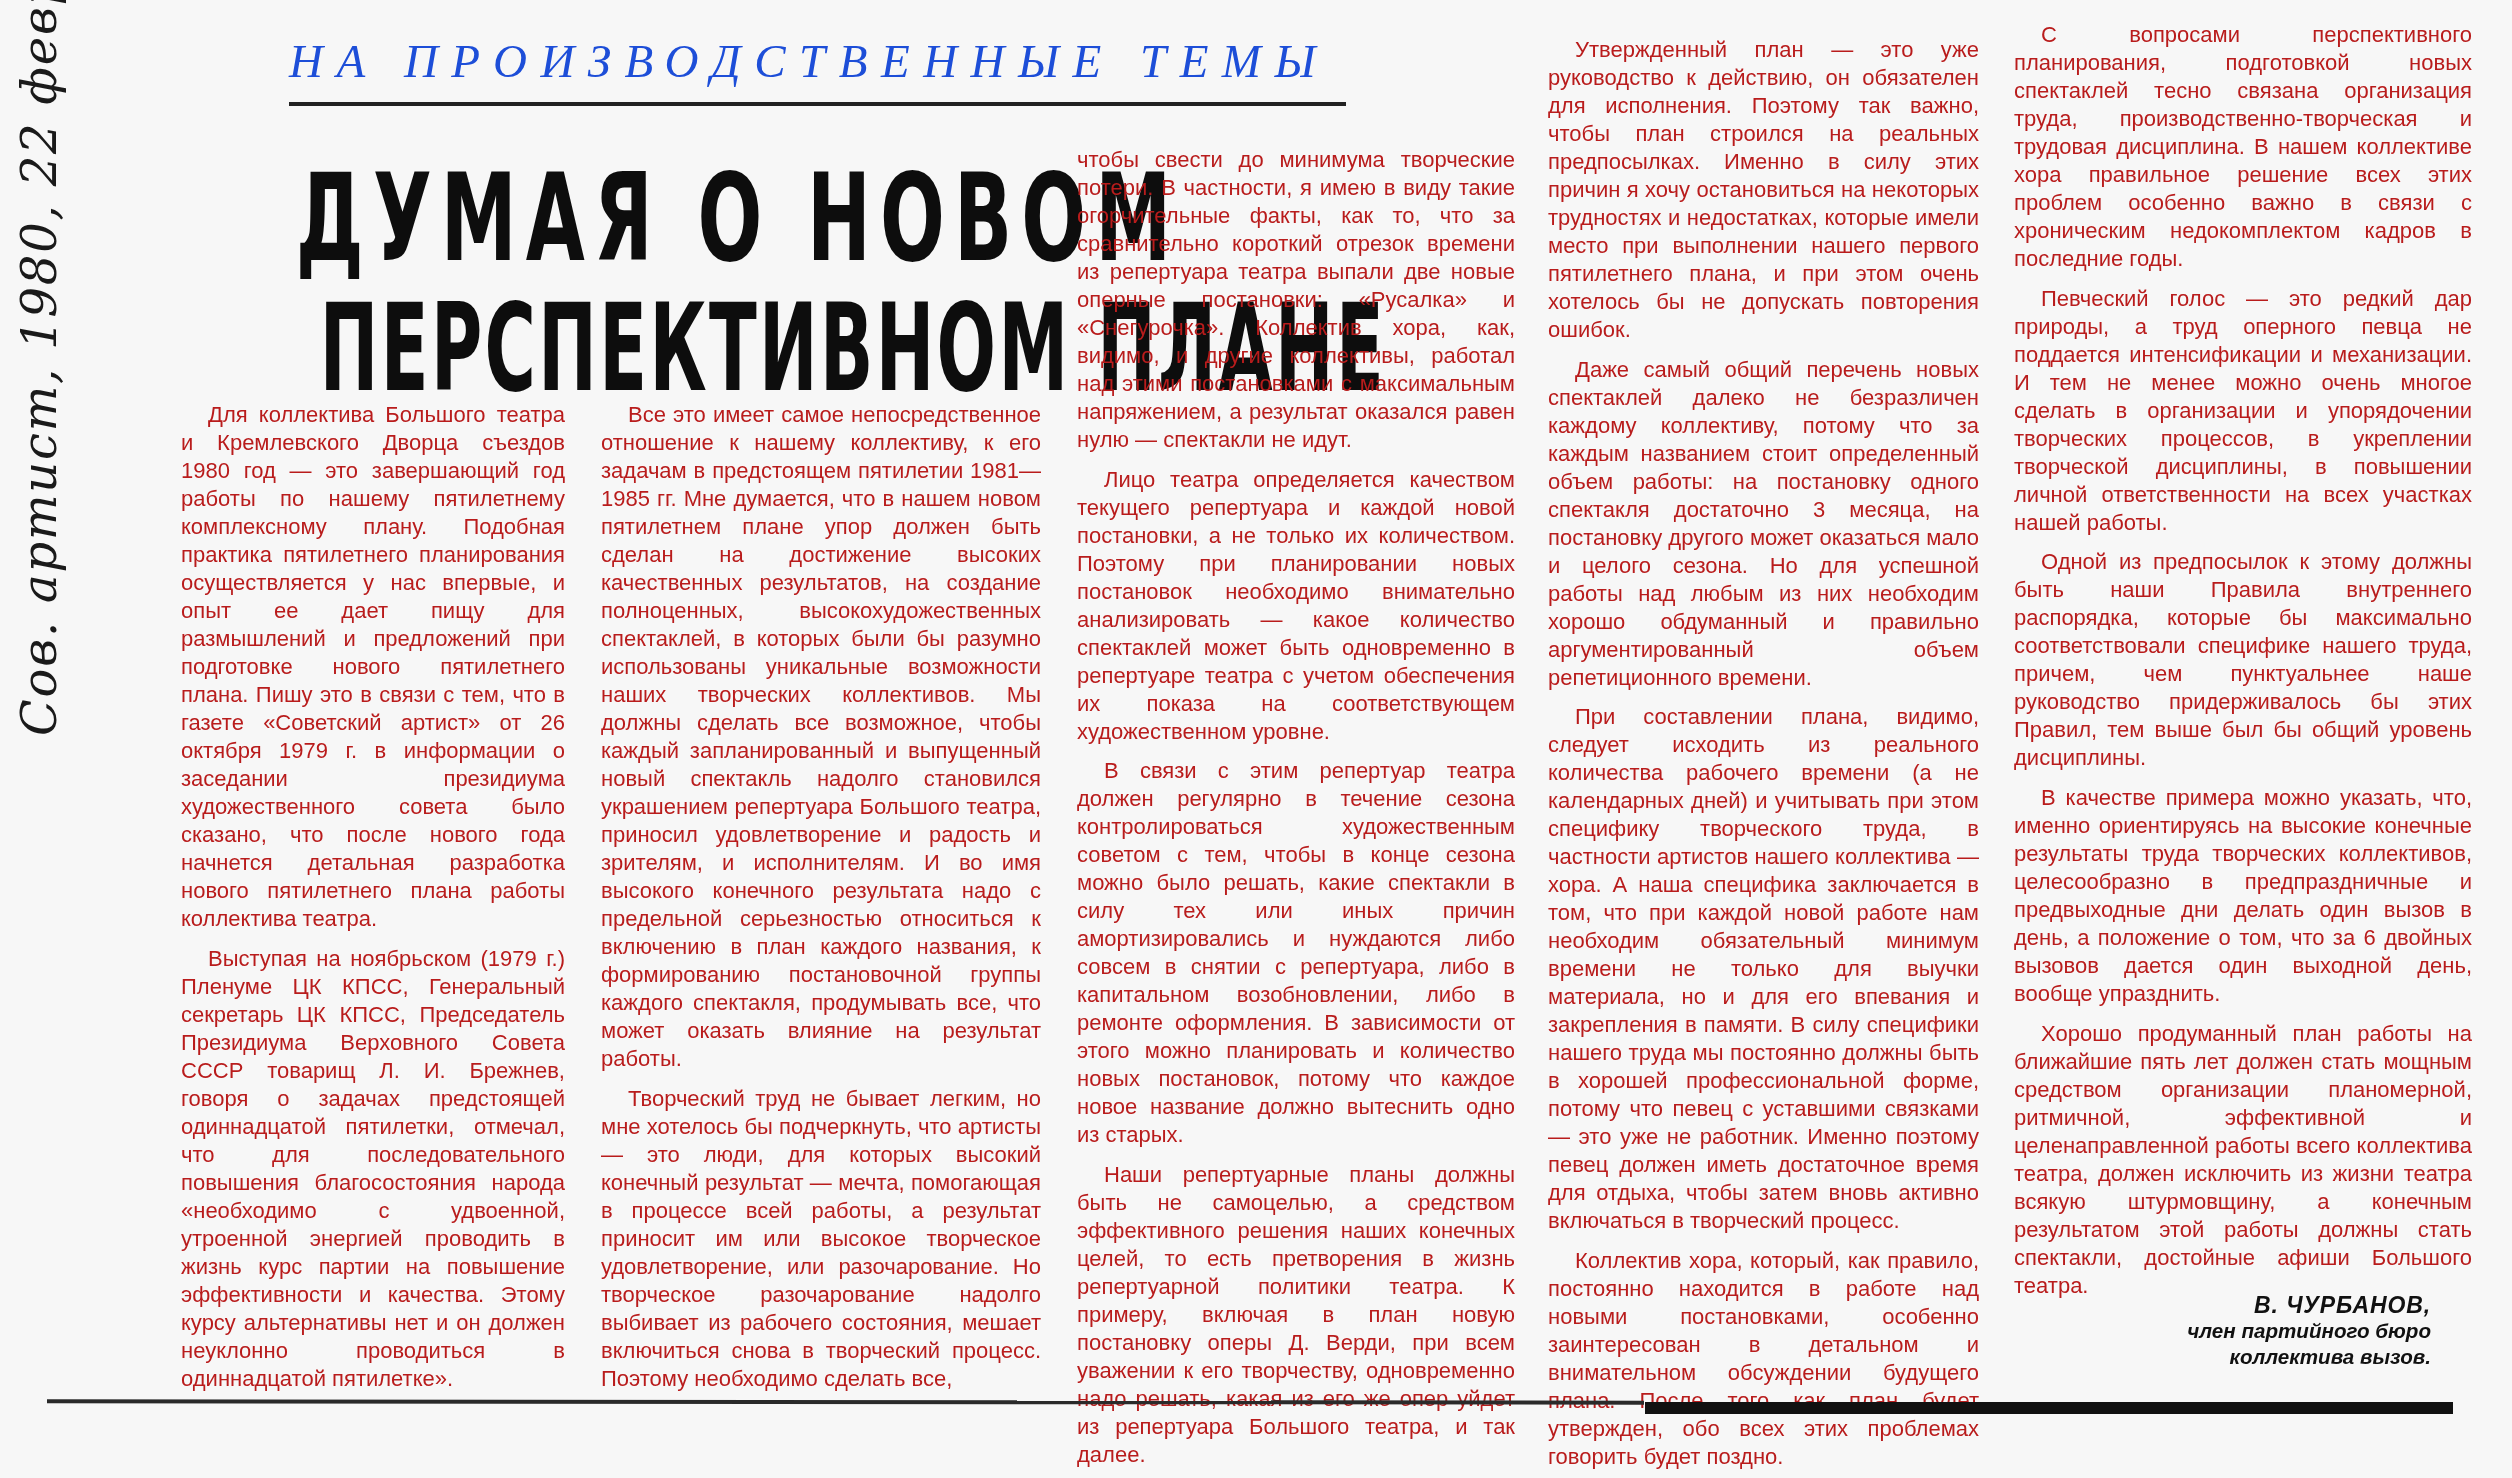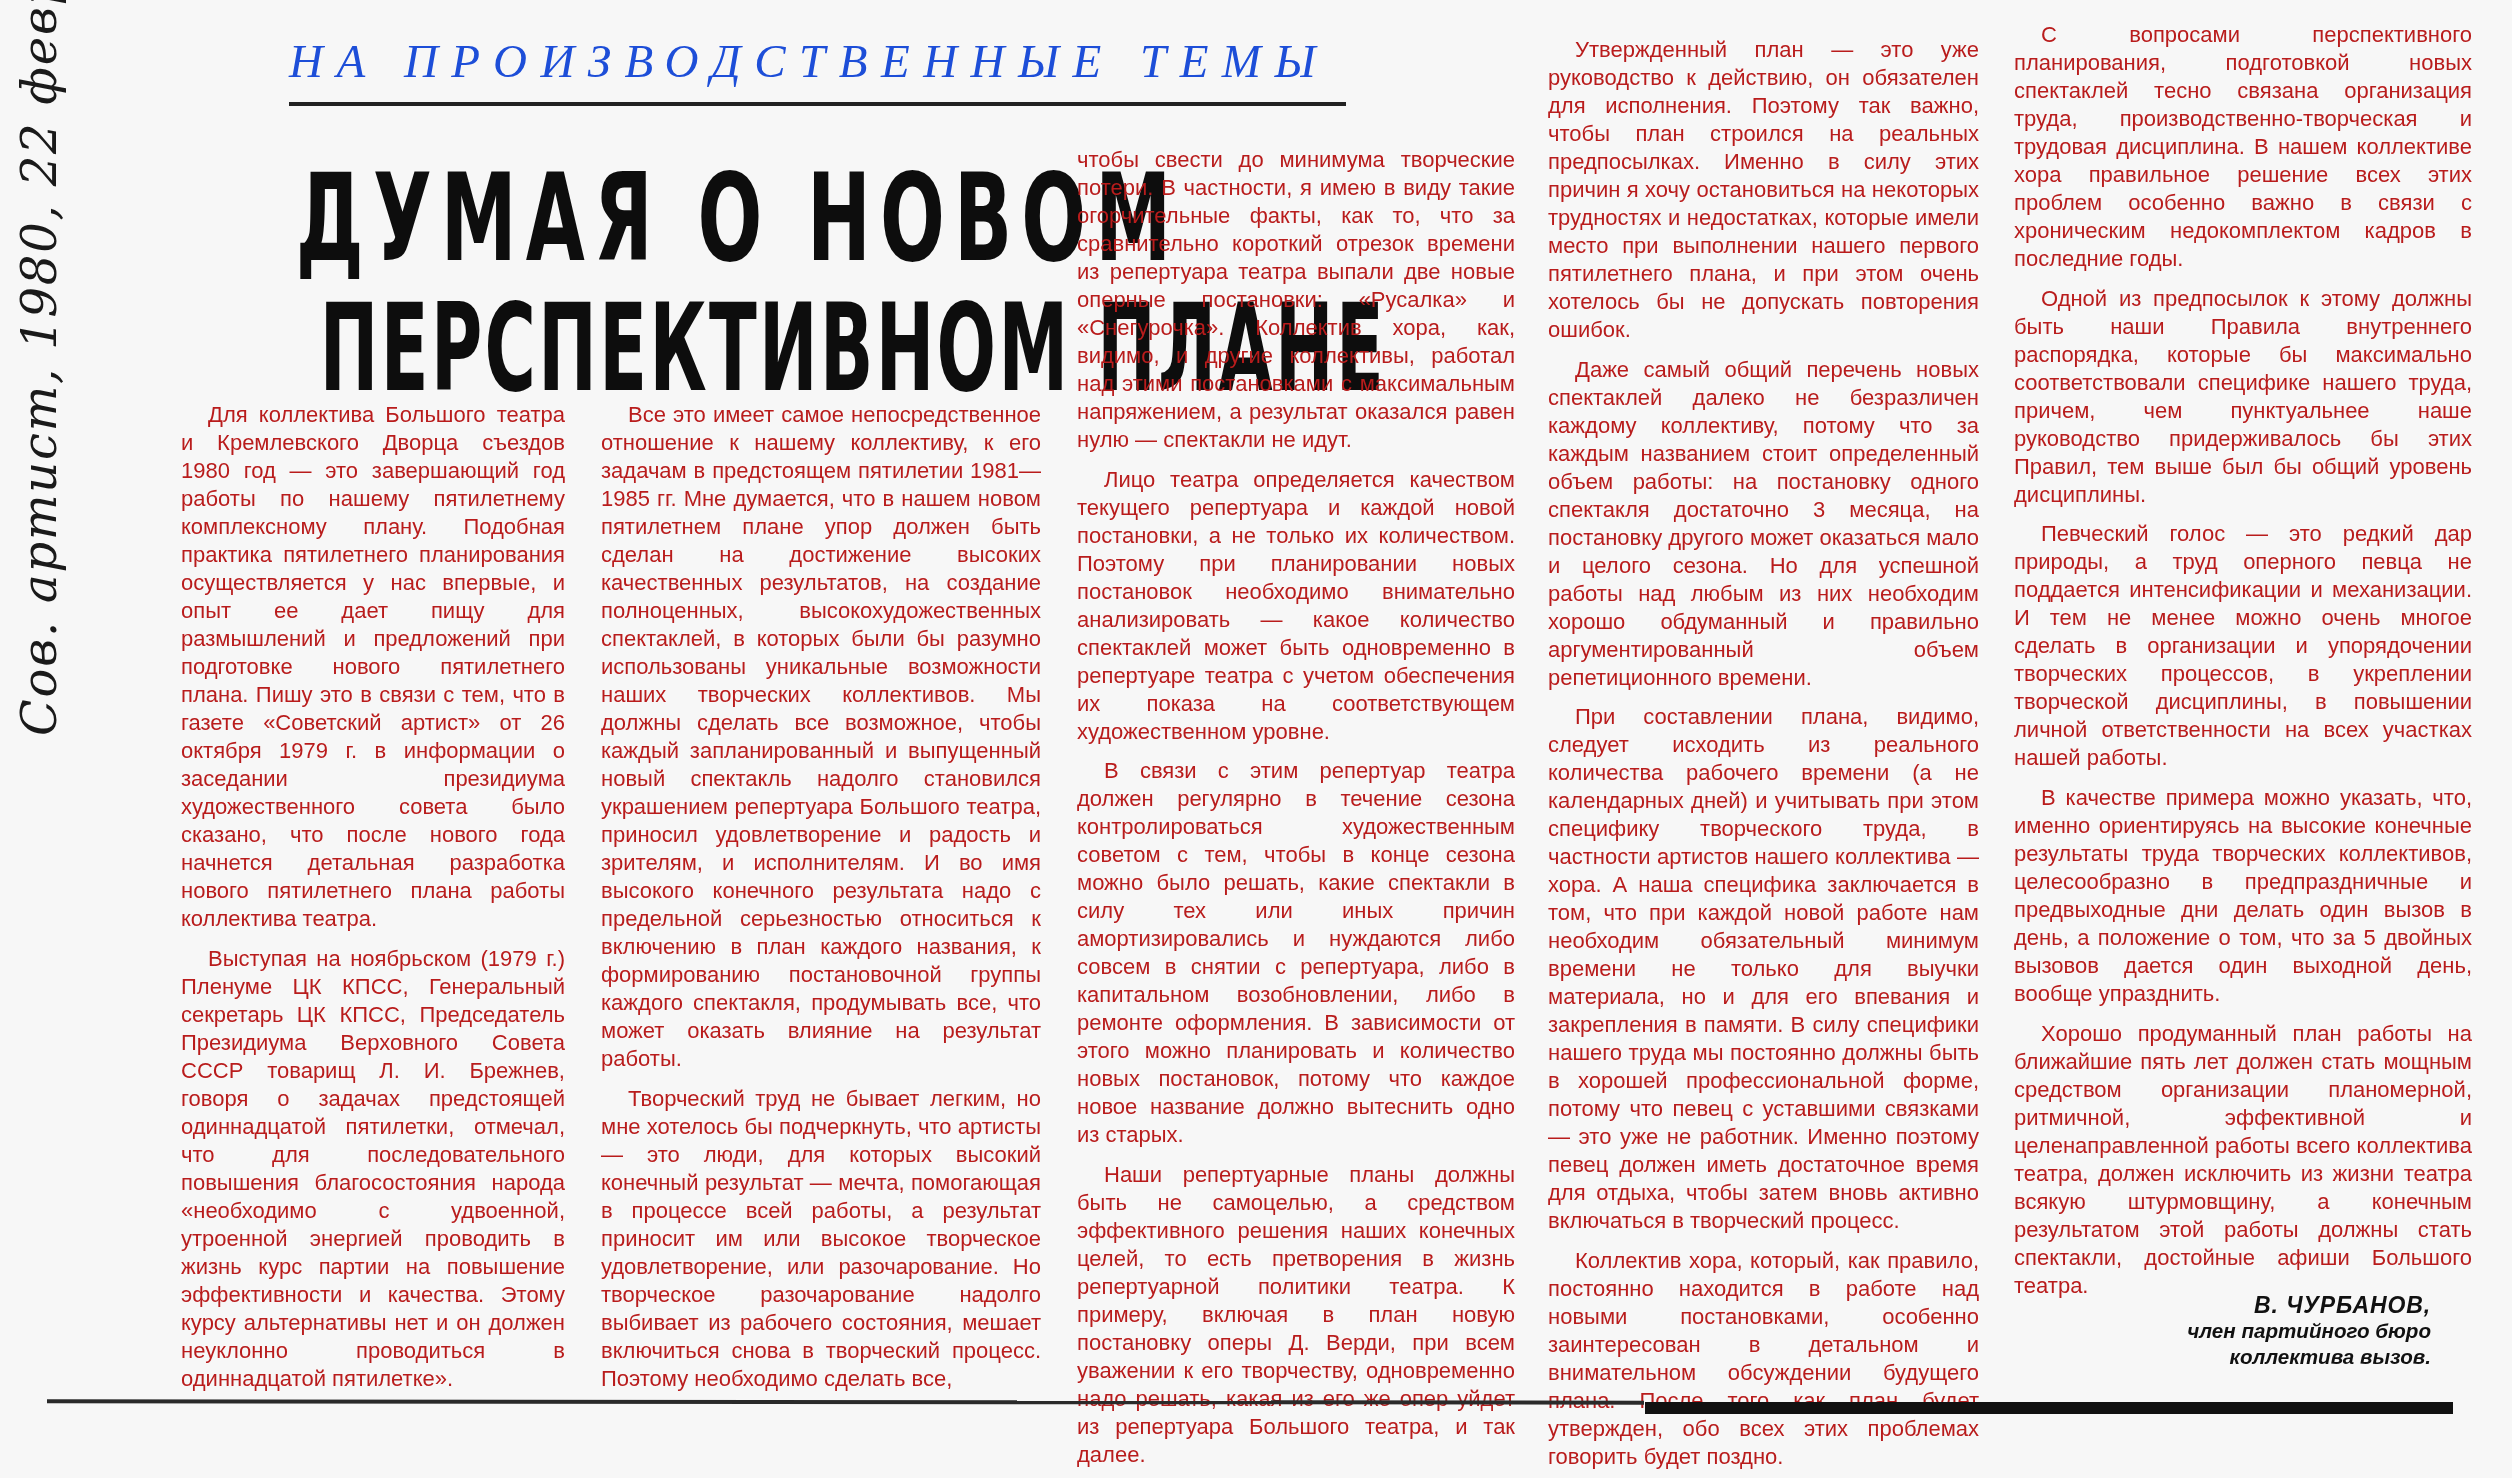--- a/index.html
+++ b/index.html
@@ -104,23 +104,23 @@
 
 <div class="col c4">
   <p>Утвержденный план — это уже руководство к действию, он обязателен для исполнения. Поэтому так важно, чтобы план строился на реальных предпосылках. Именно в силу этих причин я хочу остановиться на некоторых трудностях и недостатках, которые имели место при выполнении нашего первого пятилетнего плана, и при этом очень хотелось бы не допускать повторения ошибок.</p>
   <p>Даже самый общий перечень новых спектаклей далеко не безразличен каждому коллективу, потому что за каждым названием стоит определенный объем работы: на постановку одного спектакля достаточно 3 месяца, на постановку другого может оказаться мало и целого сезона. Но для успешной работы над любым из них необходим хорошо обдуманный и правильно аргументированный объем репетиционного времени.</p>
   <p>При составлении плана, видимо, следует исходить из реального количества рабочего времени (а не календарных дней) и учитывать при этом специфику творческого труда, в частности артистов нашего коллектива — хора. А наша специфика заключается в том, что при каждой новой работе нам необходим обязательный минимум времени не только для выучки материала, но и для его впевания и закрепления в памяти. В силу специфики нашего труда мы постоянно должны быть в хорошей профессиональной форме, потому что певец с уставшими связками — это уже не работник. Именно поэтому певец должен иметь достаточное время для отдыха, чтобы затем вновь активно включаться в творческий процесс.</p>
   <p>Коллектив хора, который, как правило, постоянно находится в работе над новыми постановками, особенно заинтересован в детальном и внимательном обсуждении будущего плана. После того как план будет утвержден, обо всех этих проблемах говорить будет поздно.</p>
 </div>
 
 <div class="col c5">
   <p>С вопросами перспективного планирования, подготовкой новых спектаклей тесно связана организация труда, производственно-творческая и трудовая дисциплина. В нашем коллективе хора правильное решение всех этих проблем особенно важно в связи с хроническим недокомплектом кадров в последние годы.</p>
+  <p>Певческий голос — это редкий дар природы, а труд оперного певца не поддается интенсификации и механизации. И тем не менее можно очень многое сделать в организации и упорядочении творческих процессов, в укреплении творческой дисциплины, в повышении личной ответственности на всех участках нашей работы.</p>
   <p>Одной из предпосылок к этому должны быть наши Правила внутреннего распорядка, которые бы максимально соответствовали специфике нашего труда, причем, чем пунктуальнее наше руководство придерживалось бы этих Правил, тем выше был бы общий уровень дисциплины.</p>
-  <p>Певческий голос — это редкий дар природы, а труд оперного певца не поддается интенсификации и механизации. И тем не менее можно очень многое сделать в организации и упорядочении творческих процессов, в укреплении творческой дисциплины, в повышении личной ответственности на всех участках нашей работы.</p>
-  <p>В качестве примера можно указать, что, именно ориентируясь на высокие конечные результаты труда творческих коллективов, целесообразно в предпраздничные и предвыходные дни делать один вызов в день, а положение о том, что за 5 двойных вызовов дается один выходной день, вообще упразднить.</p>
+  <p>В качестве примера можно указать, что, именно ориентируясь на высокие конечные результаты труда творческих коллективов, целесообразно в предпраздничные и предвыходные дни делать один вызов в день, а положение о том, что за 6 двойных вызовов дается один выходной день, вообще упразднить.</p>
   <p>Хорошо продуманный план работы на ближайшие пять лет должен стать мощным средством организации планомерной, ритмичной, эффективной и целенаправленной работы всего коллектива театра, должен исключить из жизни театра всякую штурмовщину, а конечным результатом этой работы должны стать спектакли, достойные афиши Большого театра.</p>
 </div>
 
 <div class="signature">
   <div class="name">В. ЧУРБАНОВ,</div>
   <div>член партийного бюро</div>
   <div>коллектива вызов.</div>
 </div>
 
 <div class="bottom-rule-thin"></div>

